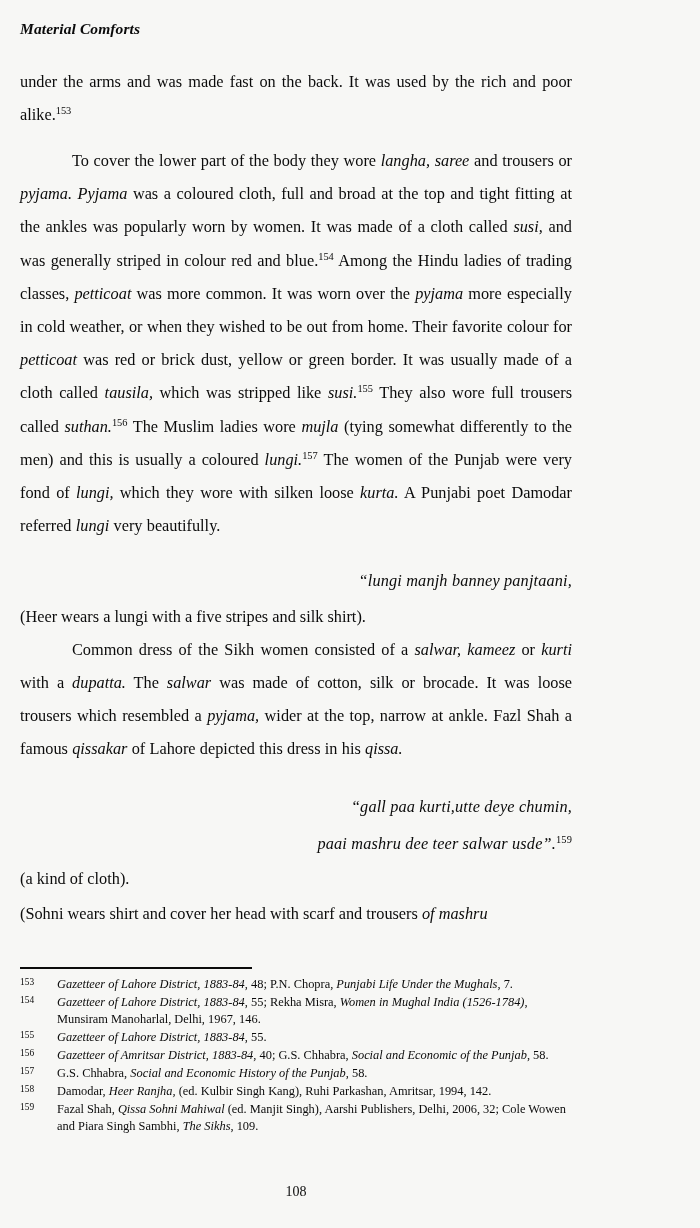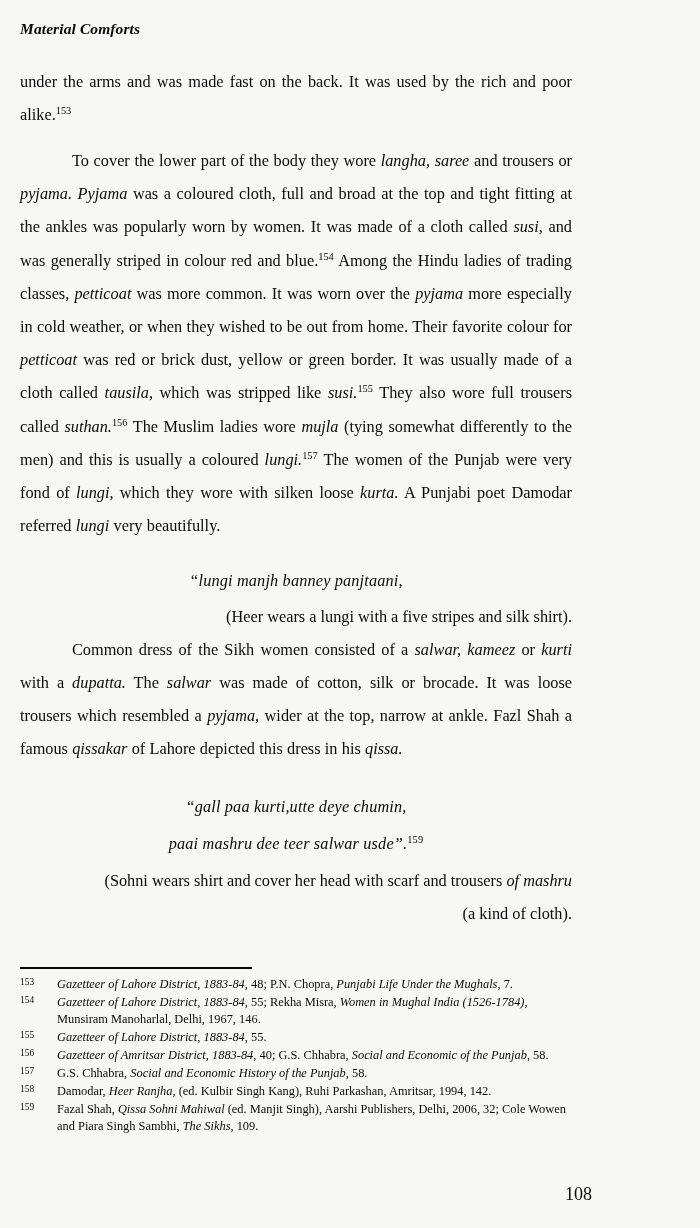--- a/index.html
+++ b/index.html
@@ -60,32 +60,32 @@
   sup.fn {
     font-size: 10.4px;
     vertical-align: super;
     line-height: 0;
     font-style: normal;
   }
 
   
   .verse {
     margin: 22px 0 0 0;
-    text-align: center;
+    text-align: right;
   }
   .verse .vline {
     font-style: italic;
     font-size: 16.3px;
     line-height: 33.2px;
     letter-spacing: 0.15px;
   }
   .verse-gap-2 .vline { line-height: 37px; }
 
   .gloss {
-    text-align: right;
+    text-align: left;
     font-size: 16.3px;
     line-height: 33.2px;
     margin-top: 2px;
   }
   .gloss.tight { margin-top: 0; }
 
   .after-verse { margin-top: 14px; }
 
   
   .footnotes {
@@ -119,22 +119,22 @@
     font-size: 9.4px;
     font-style: normal;
   }
 
   
   .folio {
     position: absolute;
     left: 0;
     right: 0;
     top: 1184px;
-    text-align: right;
-    font-size: 18px;
+    text-align: center;
+    font-size: 14px;
   }
 </style>
 </head>
 <body>
 
 <div class="page">
 
   <div class="running-head">Material Comforts</div>
 
   <div class="body-block">
@@ -147,22 +147,22 @@
       <div class="vline">“lungi manjh banney panjtaani,</div>
     </div>
     <div class="gloss">(Heer wears a lungi with a five stripes and silk shirt).</div>
 
     <p class="para indent after-verse"><span>Common dress of the Sikh women consisted of a </span><i>salwar, kameez</i><span> or </span><i>kurti</i><span> with a </span><i>dupatta.</i><span> The </span><i>salwar</i><span> was made of cotton, silk or brocade. It was loose trousers which resembled a </span><i>pyjama,</i><span> wider at the top, narrow at ankle. Fazl Shah a famous </span><i>qissakar</i><span> of Lahore depicted this dress in his </span><i>qissa.</i></p>
 
     <div class="verse verse-gap-2">
       <div class="vline">“gall paa kurti,utte deye chumin,</div>
       <div class="vline"><span>paai mashru dee teer salwar usde”.</span><sup class="fn">159</sup></div>
     </div>
+    <div class="gloss tight">(a kind of cloth).</div>
     <div class="gloss"><span>(Sohni wears shirt and cover her head with scarf and trousers </span><i>of mashru</i></div>
-    <div class="gloss tight">(a kind of cloth).</div>
 
   </div>
 
   <div class="footnotes">
     <div class="fn-rule"></div>
     <ol class="fn-list">
         <li class="fn-item"><span class="fn-num">153</span><i>Gazetteer of Lahore District, 1883-84</i><span>, 48; P.N.  Chopra, </span><i>Punjabi Life Under the Mughals</i><span>, 7.</span></li>
         <li class="fn-item"><span class="fn-num">154</span><i>Gazetteer of Lahore District,  1883-84</i><span>, 55; Rekha Misra, </span><i>Women in Mughal India (1526-1784)</i><span>, Munsiram Manoharlal, Delhi, 1967, 146.</span></li>
         <li class="fn-item"><span class="fn-num">155</span><i>Gazetteer of Lahore District, 1883-84</i><span>, 55.</span></li>
         <li class="fn-item"><span class="fn-num">156</span><i>Gazetteer of Amritsar District,  1883-84</i><span>, 40; G.S. Chhabra, </span><i>Social and Economic of the Punjab</i><span>, 58.</span></li>

